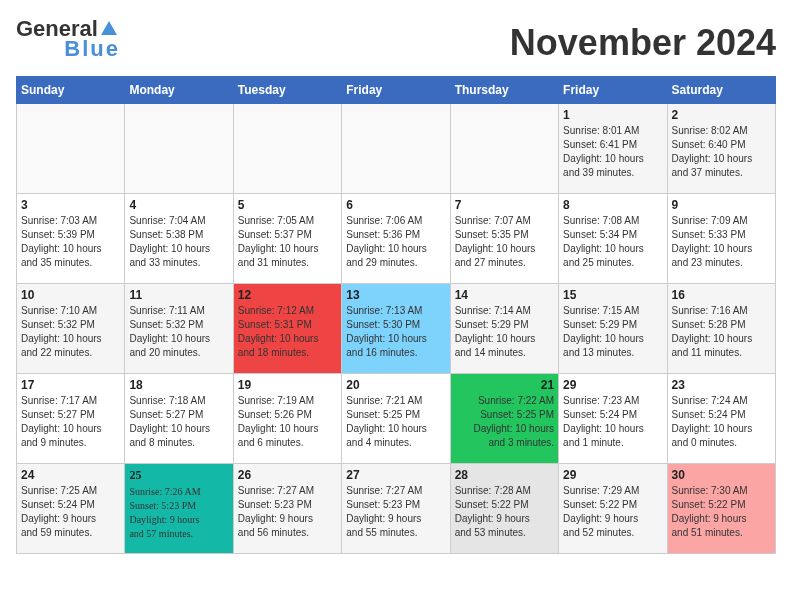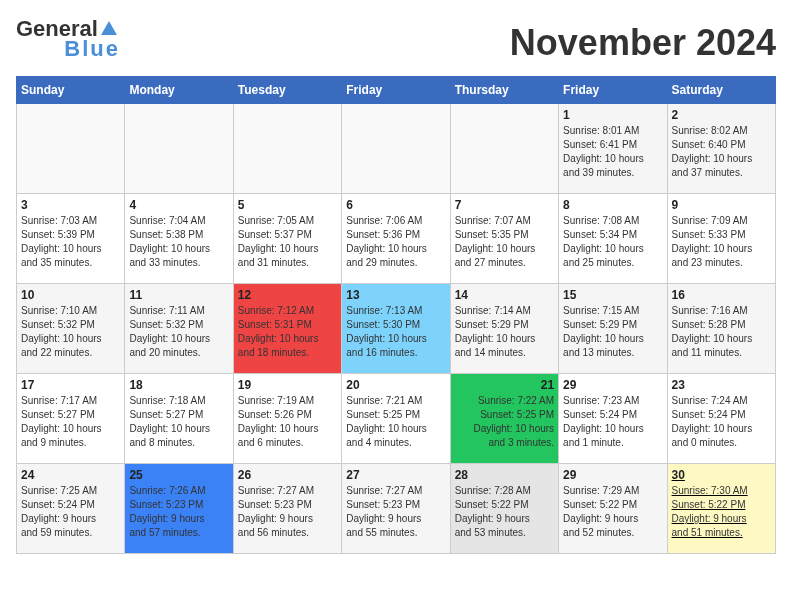--- a/index.html
+++ b/index.html
@@ -217,39 +217,39 @@
         <td style="background: rgb(255, 255, 255); min-height: 80px; height: 90px;">
           <div class="day-number">23</div>
           <div class="day-detail">Sunrise: 7:24 AM<br>Sunset: 5:24 PM<br>Daylight: 10 hours<br>and 0 minutes.</div>
         </td>
       </tr>
       <tr class="row-5">
         <td style="background: rgb(245, 245, 245); min-height: 80px; height: 90px;">
           <div class="day-number">24</div>
           <div class="day-detail">Sunrise: 7:25 AM<br>Sunset: 5:24 PM<br>Daylight: 9 hours<br>and 59 minutes.</div>
         </td>
-        <td style="background: #3b82f6; min-height: 80px; height: 90px;">
+        <td style="background: #14b8a6; min-height: 80px; height: 90px; font-family: Liberation Serif, serif;">
           <div class="day-number">25</div>
           <div class="day-detail">Sunrise: 7:26 AM<br>Sunset: 5:23 PM<br>Daylight: 9 hours<br>and 57 minutes.</div>
         </td>
         <td style="background: rgb(245, 245, 245); min-height: 80px; height: 90px;">
           <div class="day-number">26</div>
           <div class="day-detail">Sunrise: 7:27 AM<br>Sunset: 5:23 PM<br>Daylight: 9 hours<br>and 56 minutes.</div>
         </td>
         <td style="background: rgb(245, 245, 245); min-height: 80px; height: 90px;">
           <div class="day-number">27</div>
           <div class="day-detail">Sunrise: 7:27 AM<br>Sunset: 5:23 PM<br>Daylight: 9 hours<br>and 55 minutes.</div>
         </td>
         <td style="background: #e5e5e5; min-height: 80px; height: 90px;">
           <div class="day-number">28</div>
           <div class="day-detail">Sunrise: 7:28 AM<br>Sunset: 5:22 PM<br>Daylight: 9 hours<br>and 53 minutes.</div>
         </td>
         <td style="background: rgb(245, 245, 245); min-height: 80px; height: 90px;">
           <div class="day-number">29</div>
           <div class="day-detail">Sunrise: 7:29 AM<br>Sunset: 5:22 PM<br>Daylight: 9 hours<br>and 52 minutes.</div>
         </td>
-        <td style="background: #fef9c3; min-height: 80px; height: 90px; text-decoration: underline;">
+        <td style="background: #fca5a5; min-height: 80px; height: 90px;">
           <div class="day-number">30</div>
           <div class="day-detail">Sunrise: 7:30 AM<br>Sunset: 5:22 PM<br>Daylight: 9 hours<br>and 51 minutes.</div>
         </td>
       </tr>
     </tbody>
 </table>
 
 </body></html>

